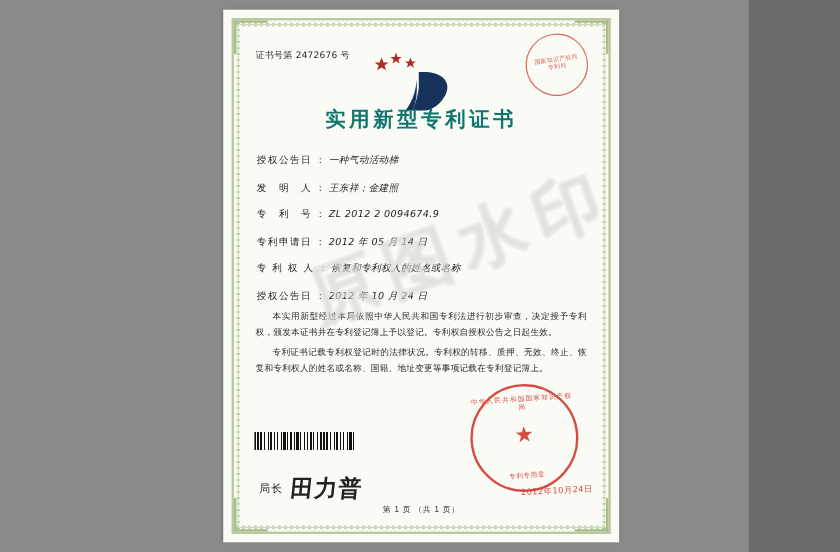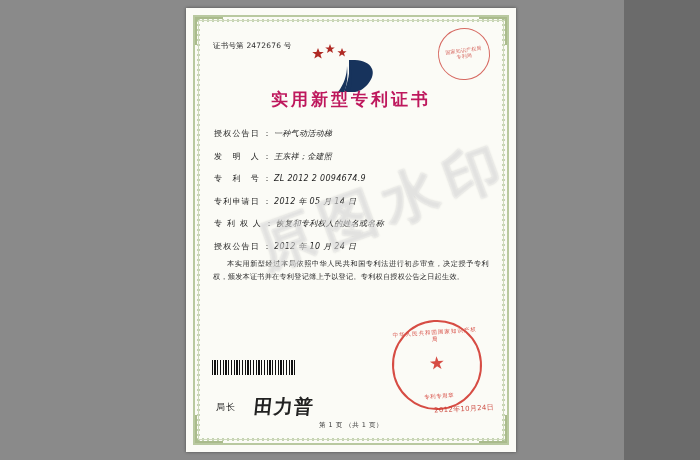--- a/index.html
+++ b/index.html
@@ -123,21 +123,21 @@
   .cert-title {
     position: absolute;
     left: 0;
     right: 0;
     top: 80px;
     text-align: center;
     font-family: "DejaVu Sans", "Liberation Sans", sans-serif;
     font-size: 17px;
     font-weight: bold;
     letter-spacing: 3px;
-    color: #be185d;
+    color: #0f766e;
   }
 
   
   .fields {
     position: absolute;
     left: 28px;
     right: 28px;
     top: 120px;
   }
   .field-row {
@@ -185,21 +185,20 @@
         #111 5px 6px, #fbfbf6 6px 8px, #111 8px 9px, #fbfbf6 9px 11px);
   }
 
   
   .sig-row {
     position: absolute;
     left: 30px;
     top: 386px;
     display: flex;
     align-items: center;
-    gap: 12px;
   }
   .sig-label {
     font-size: 9px;
     color: #1f1f1f;
     letter-spacing: 1px;
     margin-right: 6px;
   }
   .sig-name {
     font-size: 19px;
     color: #222;
@@ -353,20 +352,21 @@
       </div>
       <div class="field-row">
         <span class="field-label">授权公告日</span>
         <span class="field-sep">：</span>
         <span class="field-value">2012 年 10 月 24 日</span>
       </div>
     </div>
 
     <div class="body-text">
       <p>本实用新型经过本局依照中华人民共和国专利法进行初步审查，决定授予专利权，颁发本证书并在专利登记簿上予以登记。专利权自授权公告之日起生效。</p>
+      <p>专利证书记载专利权登记时的法律状况。专利权的转移、质押、无效、终止、恢复和专利权人的姓名或名称、国籍、地址变更等事项记载在专利登记簿上。</p>
     </div>
 
     <div class="barcode"></div>
 
     <div class="sig-row">
       <span class="sig-label">局长</span>
       <span class="sig-name">田力普</span>
     </div>
 
     <div class="gov-stamp">

